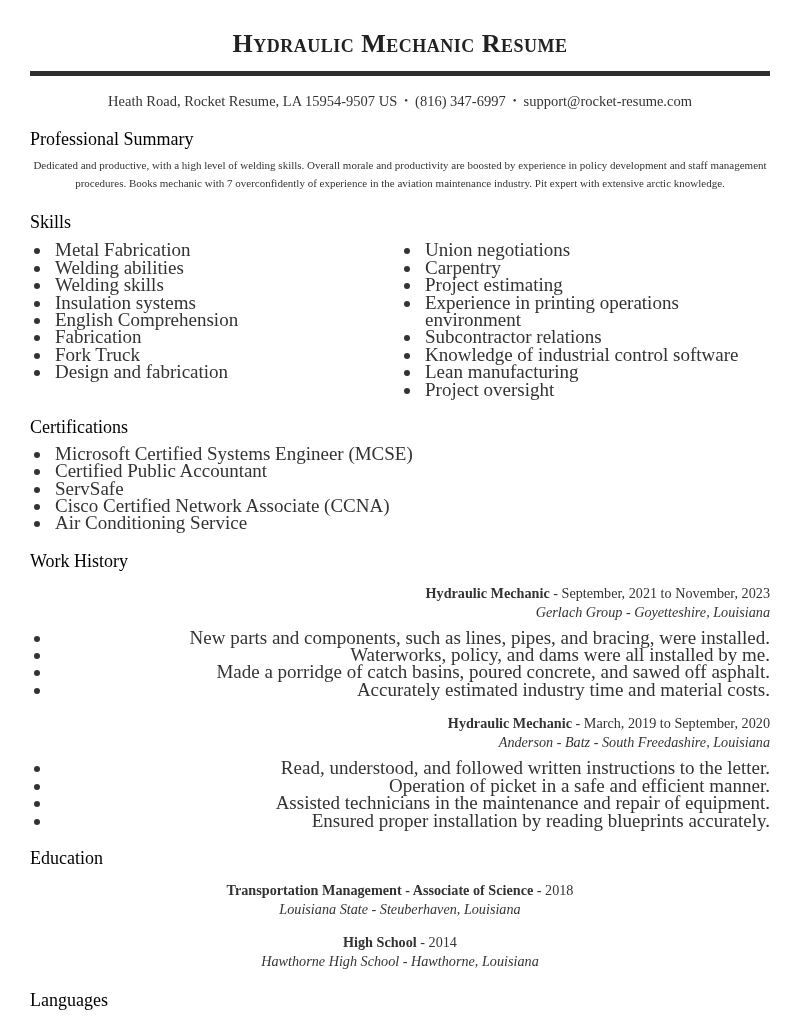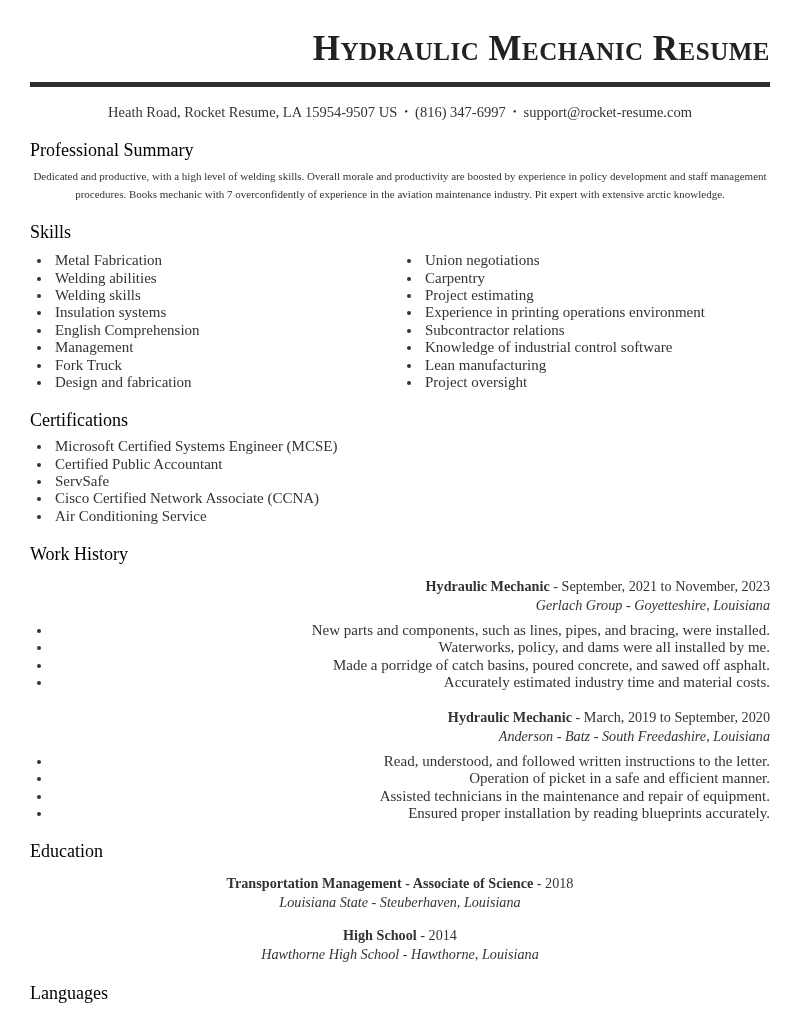--- a/index.html
+++ b/index.html
@@ -12,23 +12,23 @@
     overflow: hidden;
     font-family: "Liberation Serif", serif;
     color: #333333;
   }
   .page { padding: 0 30px; }
 
   
   .resume-title {
     font-variant: small-caps;
     font-weight: bold;
-    font-size: 35px;
+    font-size: 26px;
     line-height: 1.2;
-    text-align: right;
+    text-align: center;
     color: #222222;
     letter-spacing: 0.5px;
     margin: 28px 0 12px 0;
   }
   .header-rule {
     height: 3px;
     border-top: 2px solid #2f2f2f;
     border-bottom: 3px solid #2f2f2f;
     margin: 0;
   }
@@ -55,21 +55,21 @@
   }
   .body-text {
     font-size: 11px;
     line-height: 17.8px;
     margin: 0;
     text-align: center;
   }
   ul.bullet-list {
     margin: 2px 0 0 0;
     padding-left: 22px;
-    font-size: 15px;
+    font-size: 19px;
     line-height: 17.4px;
   }
   ul.bullet-list li { padding-left: 3px; }
 
   .two-cols { display: flex; }
   .two-cols ul { flex: 1 1 50%; }
 
   
   .job { margin-top: 12px; text-align: right; }
   .job + .job { margin-top: 16px; }
@@ -107,21 +107,21 @@
 
   <section>
     <h2>Skills</h2>
     <div class="two-cols">
       <ul class="bullet-list">
         <li>Metal Fabrication</li>
         <li>Welding abilities</li>
         <li>Welding skills</li>
         <li>Insulation systems</li>
         <li>English Comprehension</li>
-        <li>Management</li>
+        <li>Fabrication</li>
         <li>Fork Truck</li>
         <li>Design and fabrication</li>
       </ul>
       <ul class="bullet-list">
         <li>Union negotiations</li>
         <li>Carpentry</li>
         <li>Project estimating</li>
         <li>Experience in printing operations environment</li>
         <li>Subcontractor relations</li>
         <li>Knowledge of industrial control software</li>

